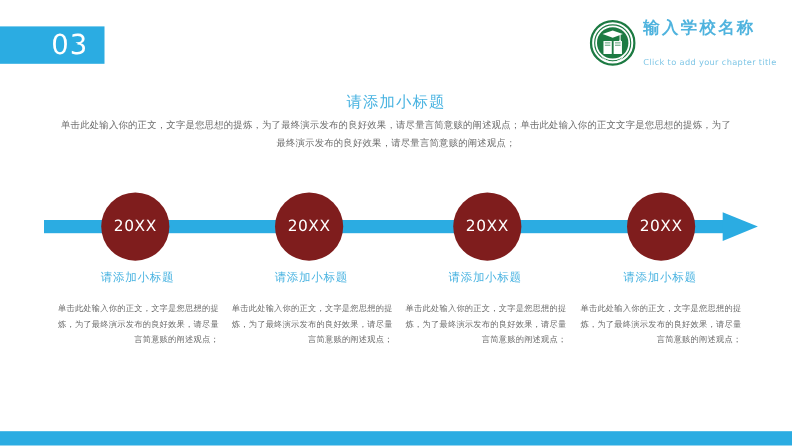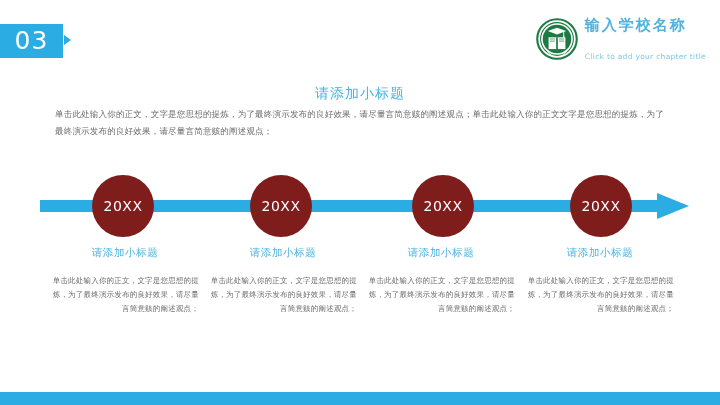--- a/index.html
+++ b/index.html
@@ -30,20 +30,21 @@
     top: 24px;
     width: 63px;
     height: 34px;
     background: #2BACE2;
     color: #ffffff;
     font-size: 25px;
     line-height: 34px;
     text-align: center;
     letter-spacing: 1px;
     font-weight: 400;
+    padding-left: 32px;
   }
   #badge-arrow {
     position: absolute;
     left: 64px;
     top: 35px;
     width: 0;
     height: 0;
     border-top: 5px solid transparent;
     border-bottom: 5px solid transparent;
     border-left: 7px solid #2BACE2;
@@ -105,21 +106,21 @@
     font-size: 14px;
     line-height: 20px;
     color: #49B3E1;
     letter-spacing: 1px;
   }
   #intro-paragraph {
     position: absolute;
     left: 55px;
     width: 610px;
     top: 106px;
-    text-align: left;
+    text-align: center;
     font-size: 8.5px;
     line-height: 17px;
     color: #6b6b6b;
     letter-spacing: 0.2px;
   }
 
   
   #timeline {
     position: absolute;
     left: 0;

